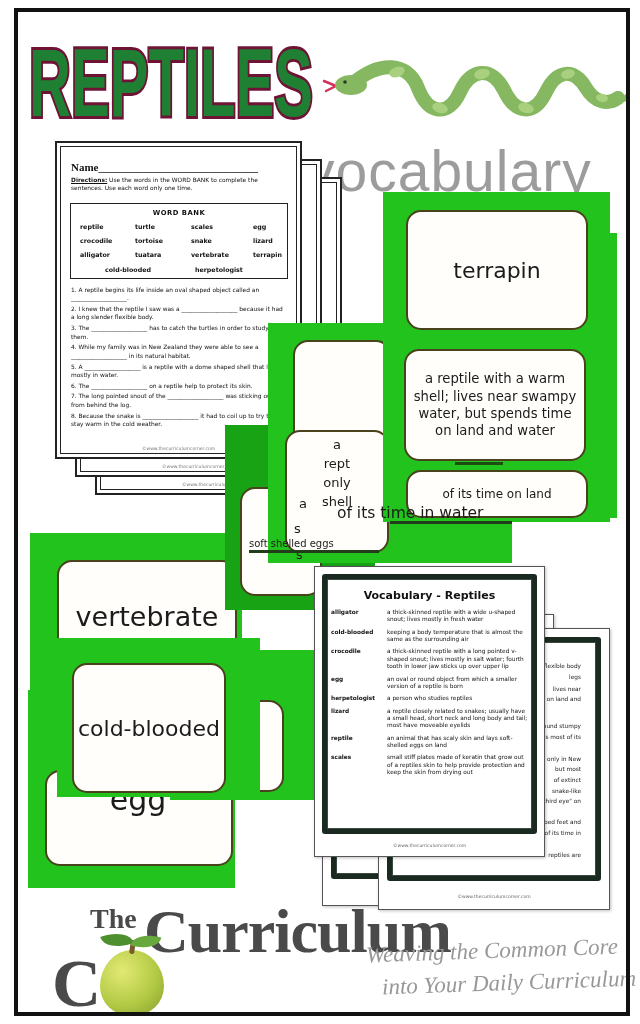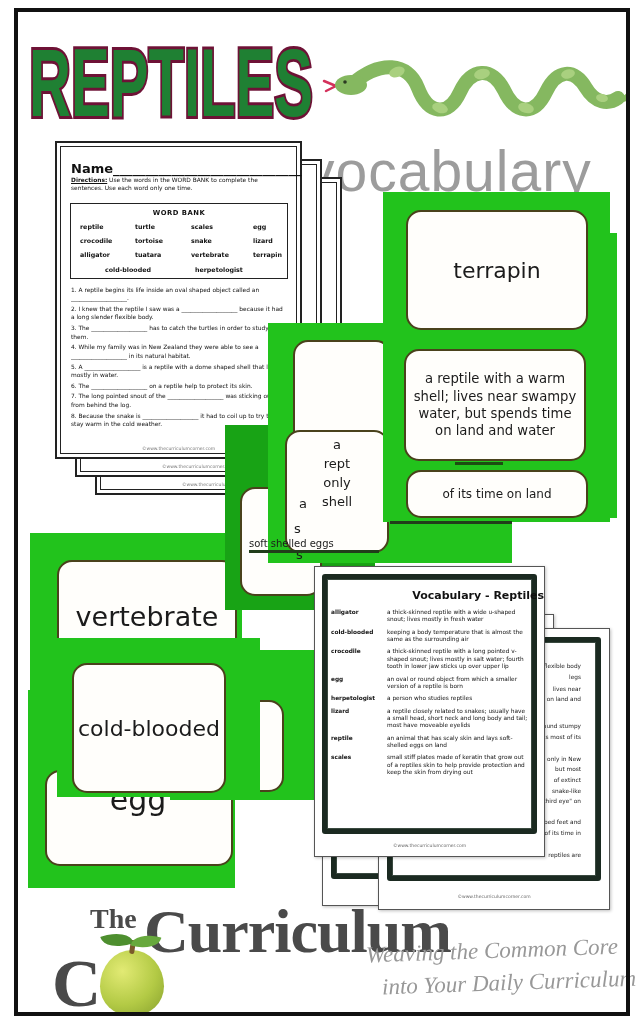--- a/index.html
+++ b/index.html
@@ -10,21 +10,21 @@
   
   .title-svg{position:absolute;left:26px;top:26px;z-index:5;}
   .vocab-word{position:absolute;left:306px;top:138px;z-index:4;font-family:"Liberation Sans",sans-serif;
               font-size:57px;color:#9c9c9c;letter-spacing:1px;}
   .snake-svg{position:absolute;left:322px;top:42px;z-index:5;}
   
   .wspage{position:absolute;width:243px;height:314px;background:#fff;border:2px solid #222;
           box-shadow:0 0 0 1px #fff inset;}
   .ws-inner{position:absolute;left:3px;top:3px;right:3px;bottom:3px;border:1px solid #222;}
   .ws-footer{position:absolute;bottom:6px;left:0;right:0;text-align:center;font-size:4.5px;color:#777;}
-  .ws-name{position:absolute;left:14px;top:18px;font-size:13px;font-weight:bold;color:#111;}
+  .ws-name{position:absolute;left:14px;top:18px;font-size:11px;font-weight:bold;color:#111;font-family:Liberation Serif, serif;}
   .ws-dir{position:absolute;left:14px;top:34px;width:212px;font-size:5.9px;color:#111;line-height:1.35;}
   .ws-dir b{text-decoration:underline;}
   .wordbank{position:absolute;left:13px;top:60px;width:216px;height:74px;border:1.5px solid #222;}
   .wb-title{position:absolute;top:5px;left:0;right:0;text-align:center;font-size:6.8px;font-weight:bold;
             letter-spacing:.5px;color:#111;}
   .wb-grid{position:absolute;left:9px;right:6px;top:19px;display:grid;
            grid-template-columns:55px 56px 62px 40px;row-gap:7px;font-size:6.3px;font-weight:bold;color:#111;}
   .wb-last{position:absolute;left:0;right:0;top:62px;font-size:6.3px;font-weight:bold;color:#111;}
   .wb-last span:first-child{position:absolute;left:34px;}
   .wb-last span:last-child{position:absolute;left:124px;}
@@ -38,21 +38,21 @@
         display:flex;align-items:center;justify-content:center;text-align:center;color:#1b1b1b;}
   .cardfont{font-family:"DejaVu Sans",sans-serif;}
   .overlay-text{position:absolute;z-index:30;color:#1b1b1b;font-family:"DejaVu Sans",sans-serif;
                 white-space:nowrap;}
   .strike{position:absolute;z-index:31;background:#213d1a;height:2.5px;}
   .smudge{position:absolute;background:#1d4d12;}
   
   .vpage{position:absolute;background:#fff;border:1px solid #555;box-shadow:1px 1px 3px rgba(0,0,0,.25);}
   .sketch{position:absolute;border:5px solid #1b2a21;border-radius:3px;
           box-shadow:0 0 0 1px #3a4a40 inset;}
-  .vp-title{position:absolute;left:0;right:0;text-align:right;font-size:11px;font-weight:bold;color:#111;
+  .vp-title{position:absolute;left:0;right:0;text-align:center;font-size:11px;font-weight:bold;color:#111;
             font-family:"DejaVu Sans",sans-serif;}
   .vp-entries{position:absolute;left:16px;right:16px;display:flex;flex-direction:column;gap:5px;}
   .vp-row{display:flex;}
   .vp-term{width:56px;flex:none;font-size:5.8px;font-weight:bold;color:#111;}
   .vp-def{flex:1;font-size:5.8px;color:#111;line-height:1.27;}
   .vp-footer{position:absolute;left:0;right:0;text-align:center;font-size:4.5px;color:#666;}
   .frag{position:absolute;right:28px;font-size:5.8px;color:#222;white-space:nowrap;}
   
   .logo-serif{position:absolute;font-family:"Liberation Serif",serif;color:#4a4a4a;z-index:32;}
   .tagline{position:absolute;font-family:"Liberation Serif",serif;font-style:italic;color:#989898;
@@ -178,20 +178,21 @@
 
   <div class="sheet bright" style="left:605px;top:233px;width:12px;height:285px;z-index:23;"></div>
 
   <div class="sheet bright" style="left:383px;top:192px;width:227px;height:330px;z-index:25;">
     <div class="card cardfont" style="left:23px;top:18px;width:178px;height:116px;font-size:22px;">terrapin</div>
     <div class="card cardfont" style="left:21px;top:157px;width:182px;height:112px;font-size:13.2px;line-height:1.32;padding:4px 6px;box-sizing:border-box;">a reptile with a warm shell; lives near swampy water, but spends time on land and water</div>
     <div class="smudge" style="left:72px;top:270px;width:48px;height:3px;"></div>
     <div class="card cardfont" style="left:23px;top:278px;width:178px;height:44px;font-size:12px;">of its time on land</div>
   </div>
 
+  <div class="overlay-text" style="left:337px;top:504px;font-size:15.5px;">of its time in water</div>
   <div class="strike" style="left:390px;top:521px;width:122px;"></div>
   <div class="overlay-text" style="left:249px;top:538px;font-size:10px;">soft shelled eggs</div>
   <div class="strike" style="left:249px;top:550px;width:130px;"></div>
   <div class="overlay-text" style="left:299px;top:496px;font-size:13px;">a</div>
   <div class="overlay-text" style="left:294px;top:521px;font-size:13px;">s</div>
   <div class="overlay-text" style="left:296px;top:547px;font-size:13px;">s</div>
 
   <div class="vpage" style="left:322px;top:614px;width:230px;height:290px;z-index:26;">
     <div class="sketch" style="left:8px;top:8px;right:8px;bottom:26px;"></div>
     <div class="vp-footer" style="bottom:10px;">©www.thecurriculumcorner.com</div>

